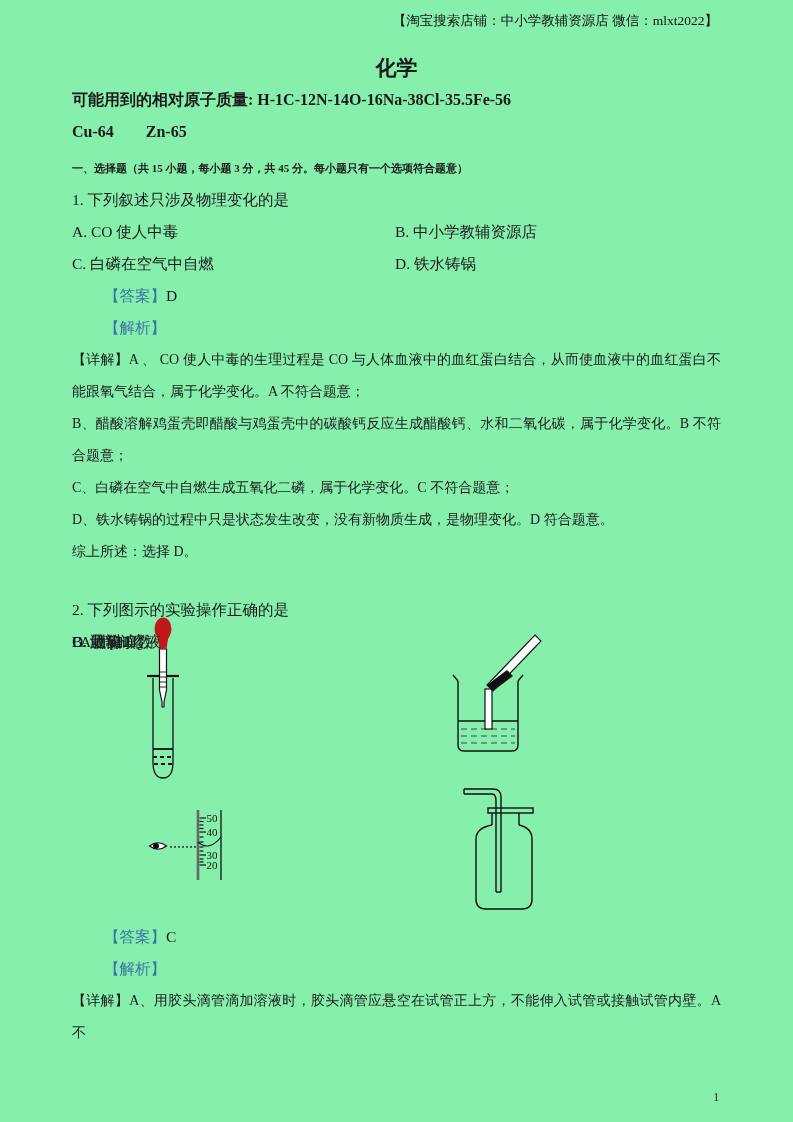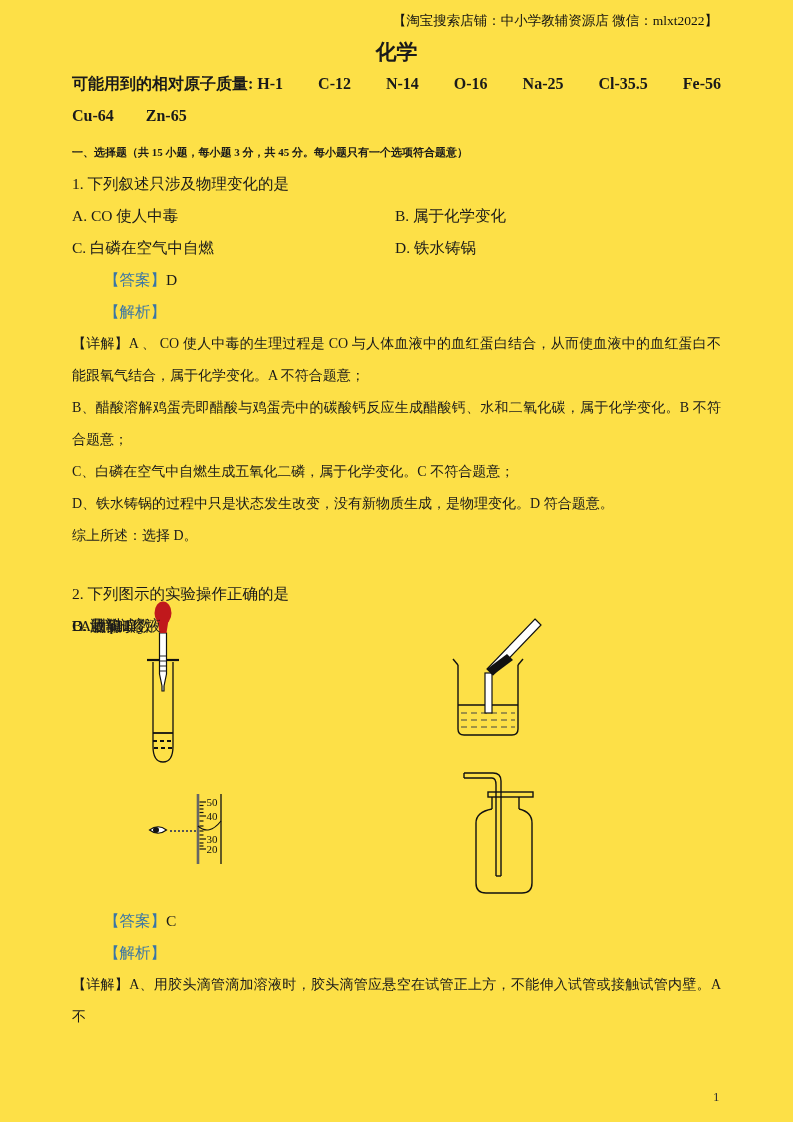--- a/index.html
+++ b/index.html
@@ -1,29 +1,29 @@
 <!DOCTYPE html>
 <html><head>
 <meta charset="utf-8">
 <style>
   html,body { margin:0; padding:0; background:#e8e8e8; }
   .page {
     position:relative; width:793px; height:1122px; margin:0 auto;
-    background:#fde047; overflow:hidden;
+    background:#86efac; overflow:hidden;
     font-family:"Liberation Serif","DejaVu Serif",serif;
     color:#1a1a1a;
   }
   .header-note {
     position:absolute; top:12px; right:75px;
     font-size:13.5px; line-height:18px; color:#111;
   }
-  .content { position:absolute; left:72px; top:0; width:649px; padding-top:36px; }
+  .content { position:absolute; left:72px; top:0; width:649px; padding-top:52px; }
   .doc-title { font-size:21px; font-weight:bold; text-align:center; line-height:32px; }
   .masses-row {
-    display:flex; justify-content:space-between;
+    display:flex; 
     font-weight:bold; font-size:16px; line-height:32px; white-space:nowrap;
   }
   .masses-line2 { font-weight:bold; font-size:16px; line-height:32px; }
   .section-heading { font-weight:bold; font-size:11px; line-height:32px; margin-top:4px; }
   .line { font-size:15.5px; line-height:32px; }
   .options-grid { display:grid; grid-template-columns:323px 1fr; font-size:15.5px; line-height:32px; }
   .para { font-size:14px; line-height:32px; text-align:justify; }
   .blue { color:#3a76a6;margin-left:32px; }
   .q2-stem { margin-top:26px; }
   .figures { position:relative; height:295px; }
@@ -50,33 +50,33 @@
 
   <div class="content">
 
     <div class="doc-title">化学</div>
 
     <div class="masses-row">
       <span>可能用到的相对原子质量: H-1</span>
       <span>C-12</span>
       <span>N-14</span>
       <span>O-16</span>
-      <span>Na-25</span>
+      <span>Na-38</span>
       <span>Cl-35.5</span>
       <span>Fe-56</span>
     </div>
     <div class="masses-line2">Cu-64　　Zn-65</div>
 
     <div class="section-heading">一、选择题（共 15 小题，每小题 3 分，共 45 分。每小题只有一个选项符合题意）</div>
 
     <div class="line">1. 下列叙述只涉及物理变化的是</div>
 
     <div class="options-grid">
       <span>A. CO 使人中毒</span>
-      <span>B. 属于化学变化</span>
+      <span>B. 中小学教辅资源店</span>
     </div>
     <div class="options-grid">
       <span>C. 白磷在空气中自燃</span>
       <span>D. 铁水铸锅</span>
     </div>
 
     <div class="line">
       <span class="blue">【答案】</span><span>D</span>
     </div>
     <div class="line">

